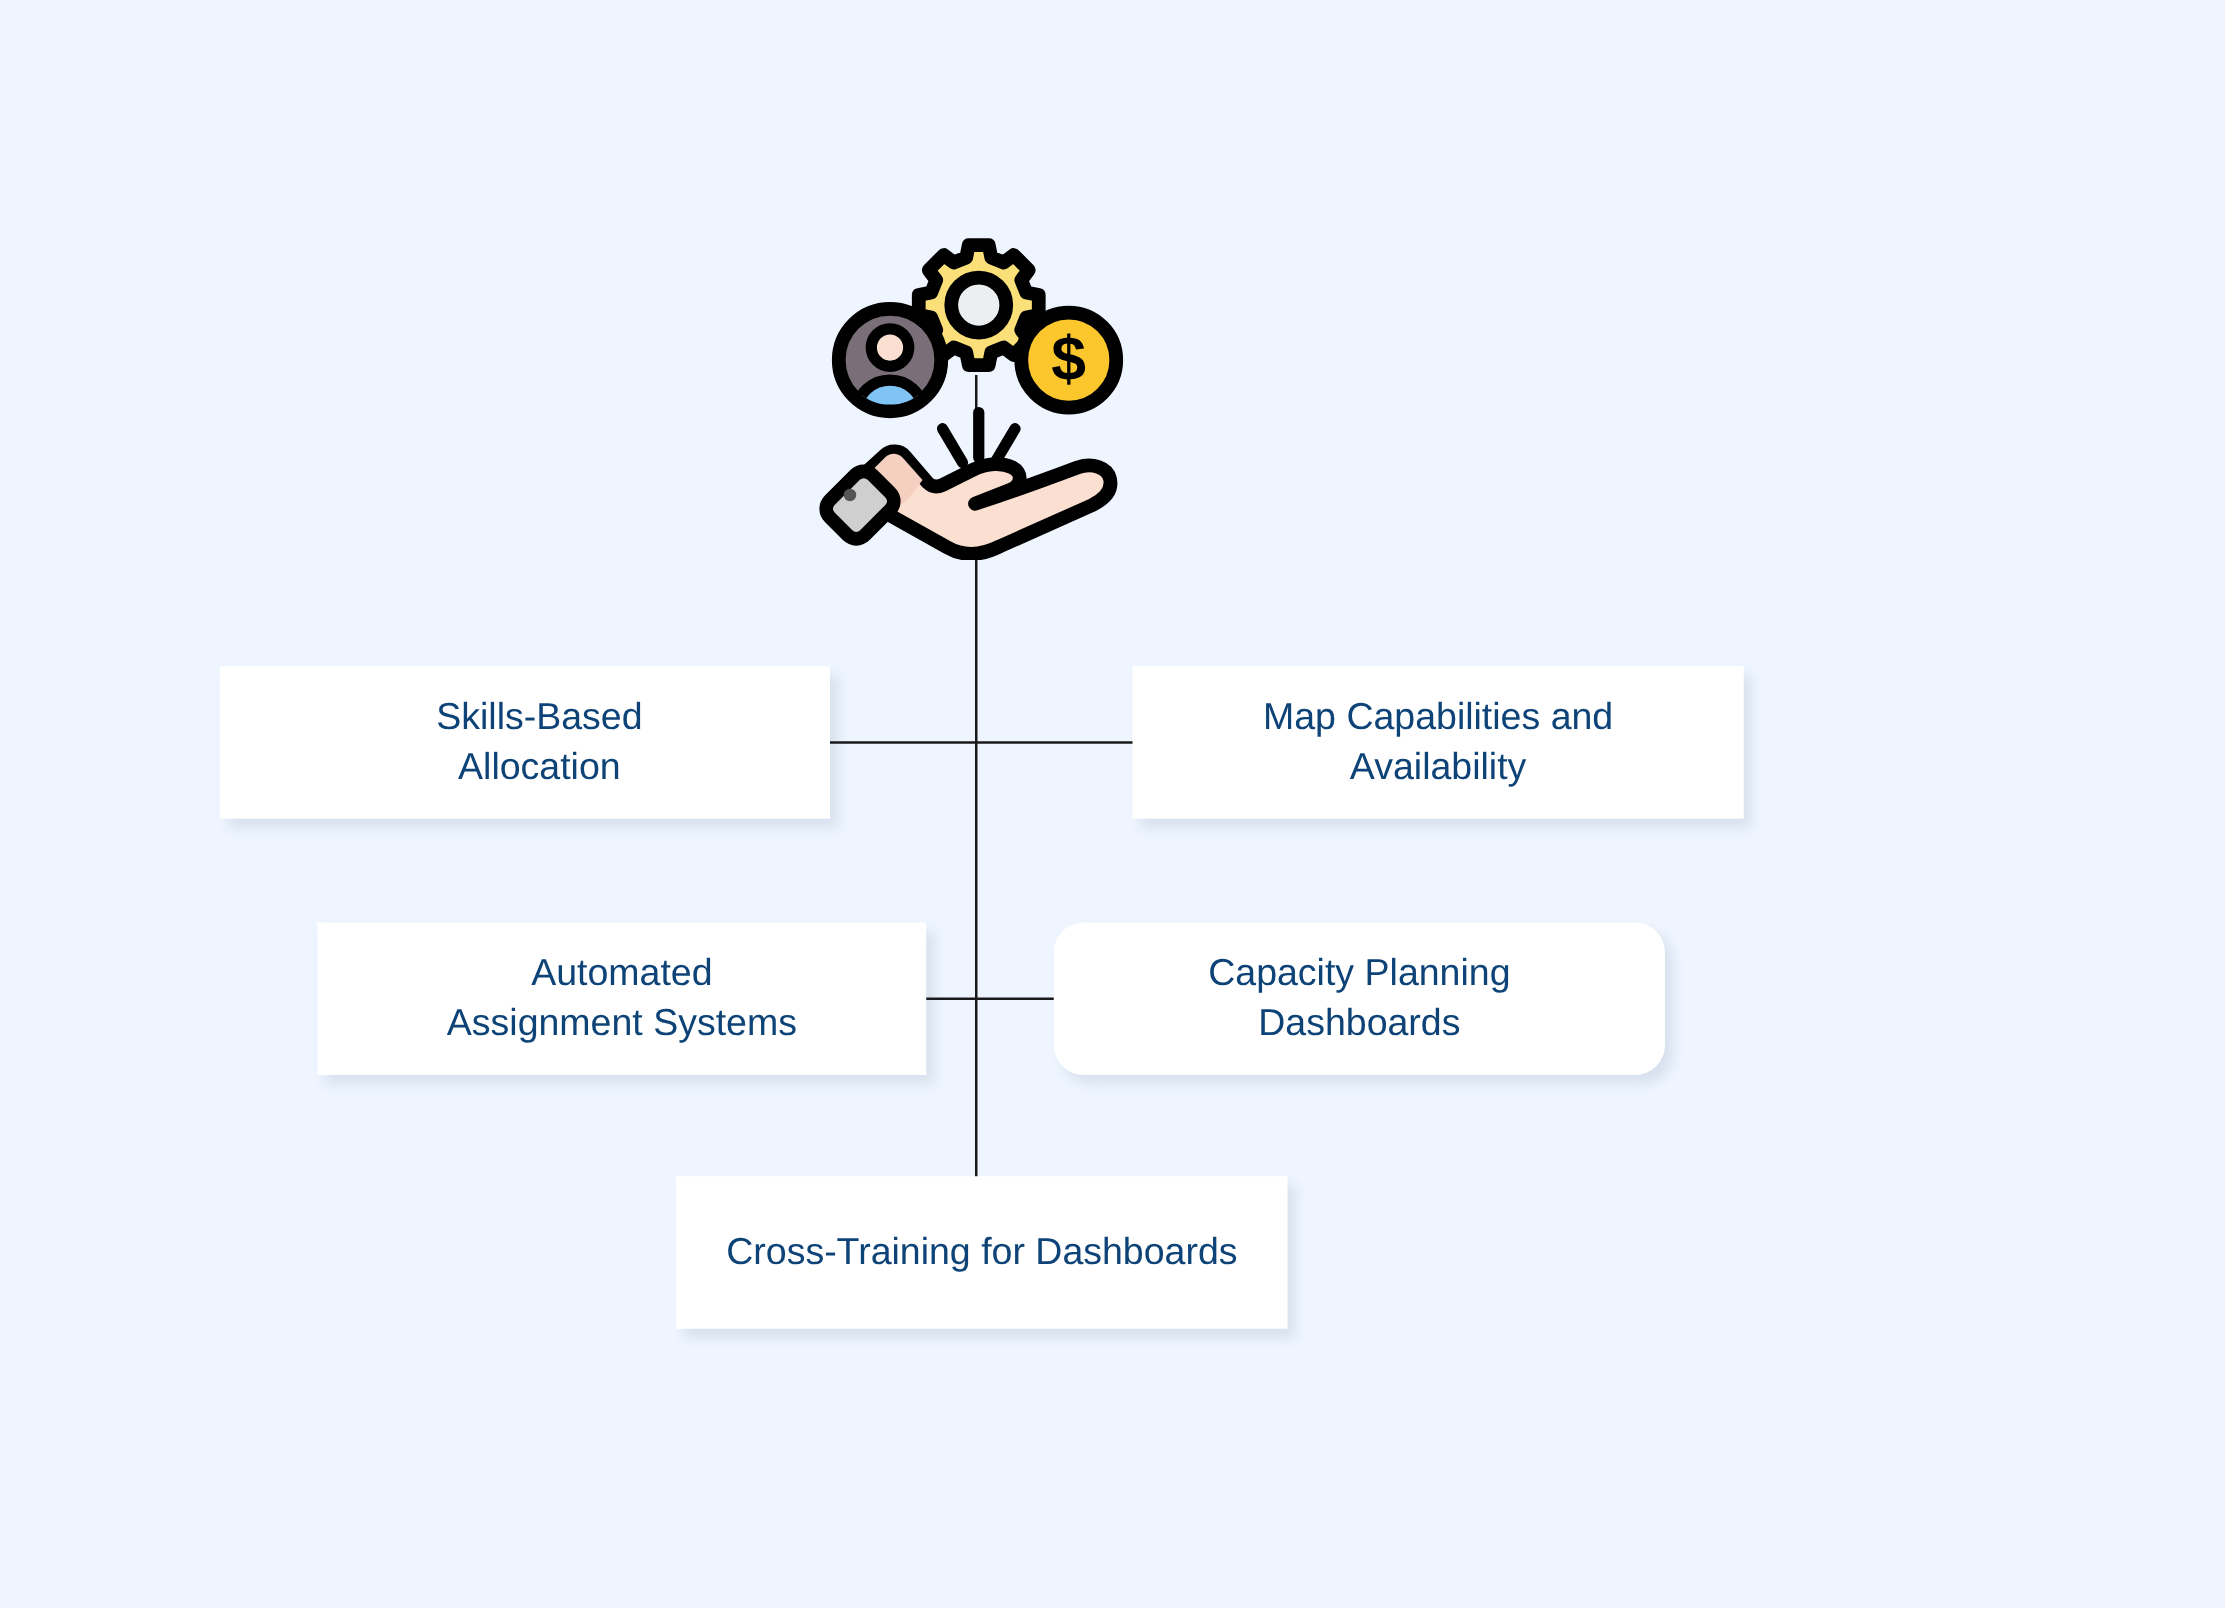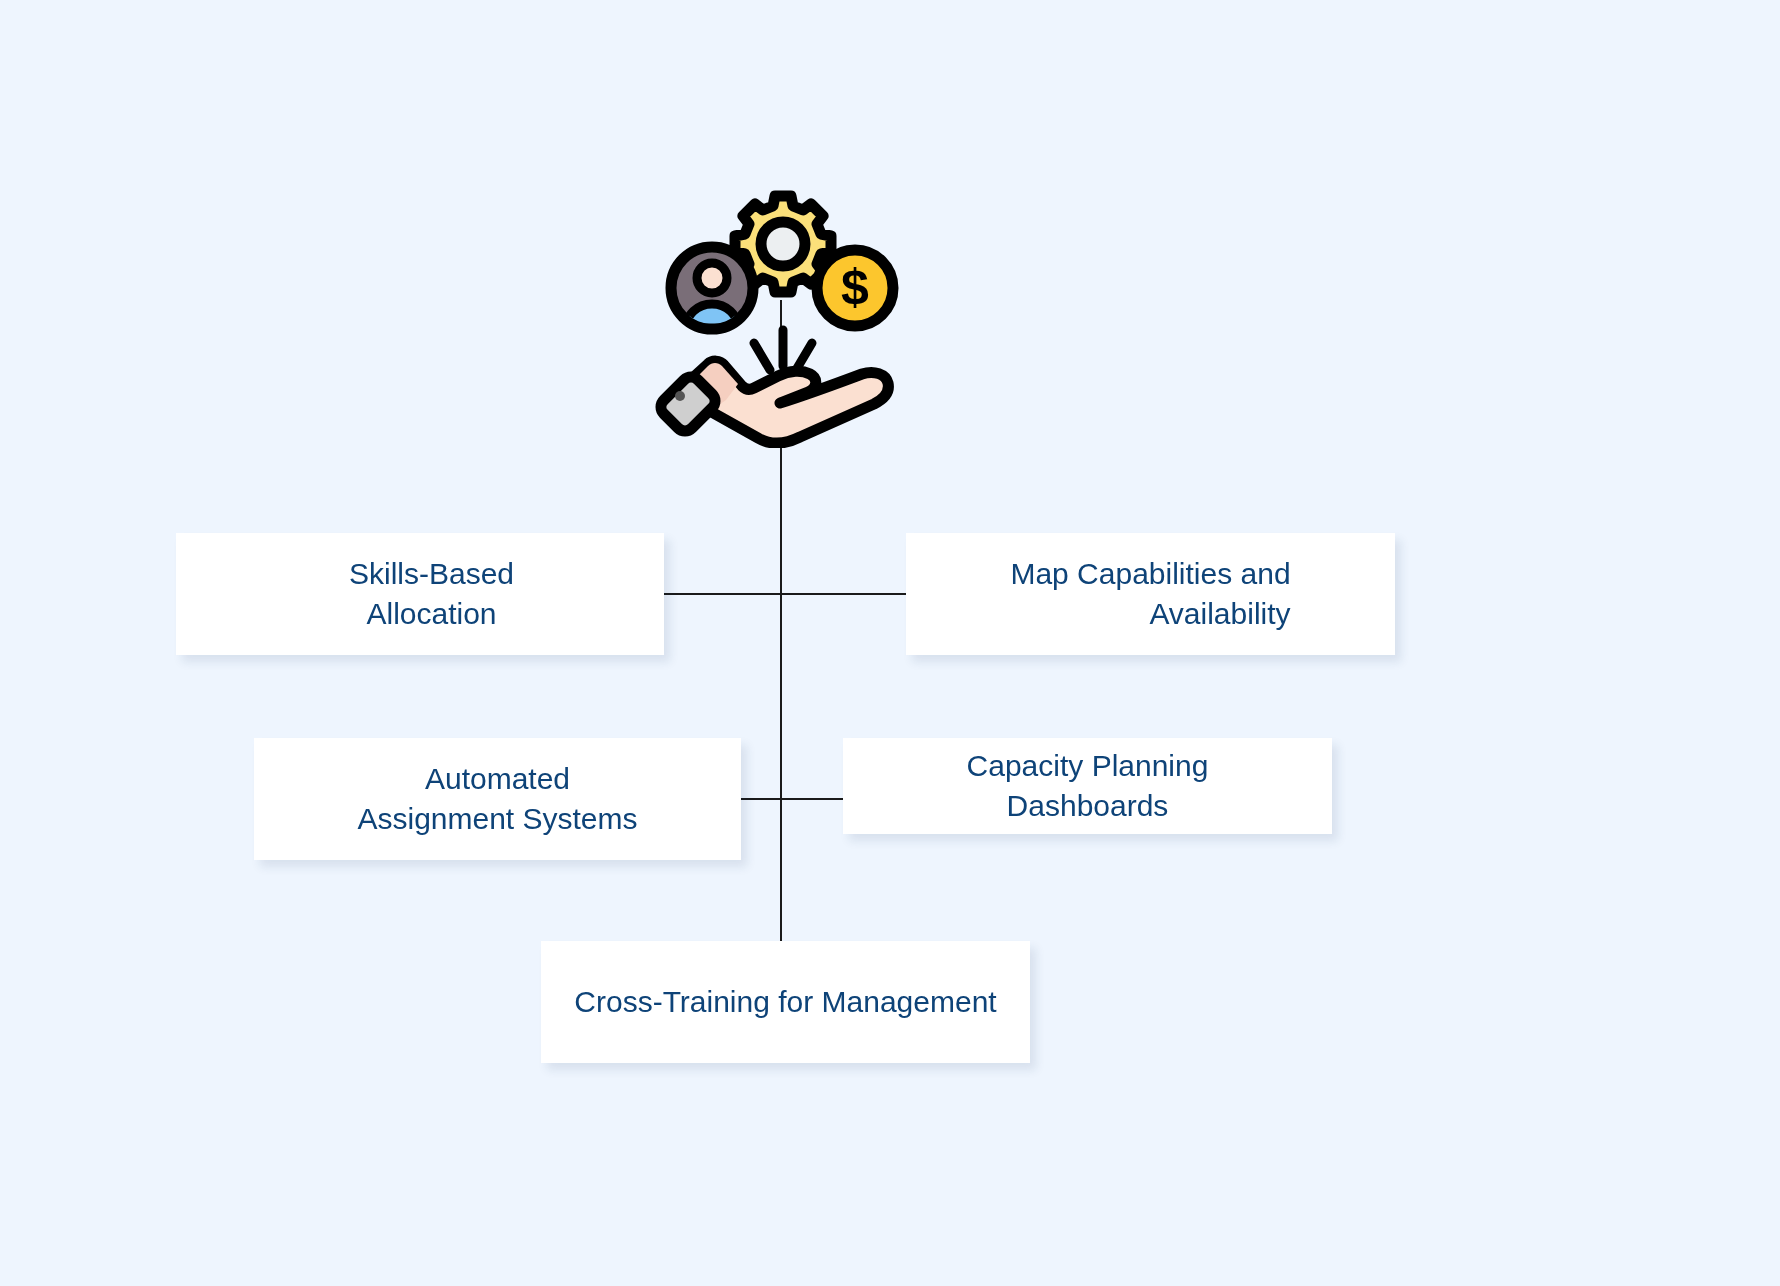--- a/index.html
+++ b/index.html
@@ -66,23 +66,23 @@
     color: #0e4378;
     font-size: 30px;
     line-height: 1.32;
     font-family: "Liberation Sans", sans-serif;
     font-weight: 400;
     padding: 0 14px;
     white-space: pre-line;
   }
 
   #card-0 { left: 176px; top: 533px; width: 488px; height: 122px; padding-left: 23px; }
-  #card-1 { left: 906px; top: 533px; width: 489px; height: 122px; text-align: right; }
+  #card-1 { left: 906px; top: 533px; width: 489px; height: 122px; }
   #card-2 { left: 254px; top: 738px; width: 487px; height: 122px; }
-  #card-3 { left: 843px; top: 738px; width: 489px; height: 96px; }
+  #card-3 { left: 843px; top: 738px; width: 489px; height: 122px; border-radius: 24px; }
   #card-4 { left: 541px; top: 941px; width: 489px; height: 122px; }
 </style>
 </head>
 <body>
 
 <div id="stage">
 
 
   <div class="conn conn-v" style="left:780px; top:300px; height:645px;"></div>
 
@@ -156,16 +156,16 @@
     <span class="card-label">Automated
 Assignment Systems</span>
   </div>
 
   <div class="card" id="card-3">
     <span class="card-label">Capacity Planning
 Dashboards</span>
   </div>
 
   <div class="card" id="card-4">
-    <span class="card-label">Cross-Training for Management</span>
+    <span class="card-label">Cross-Training for Dashboards</span>
   </div>
 
 </div>
 
 </body></html>

